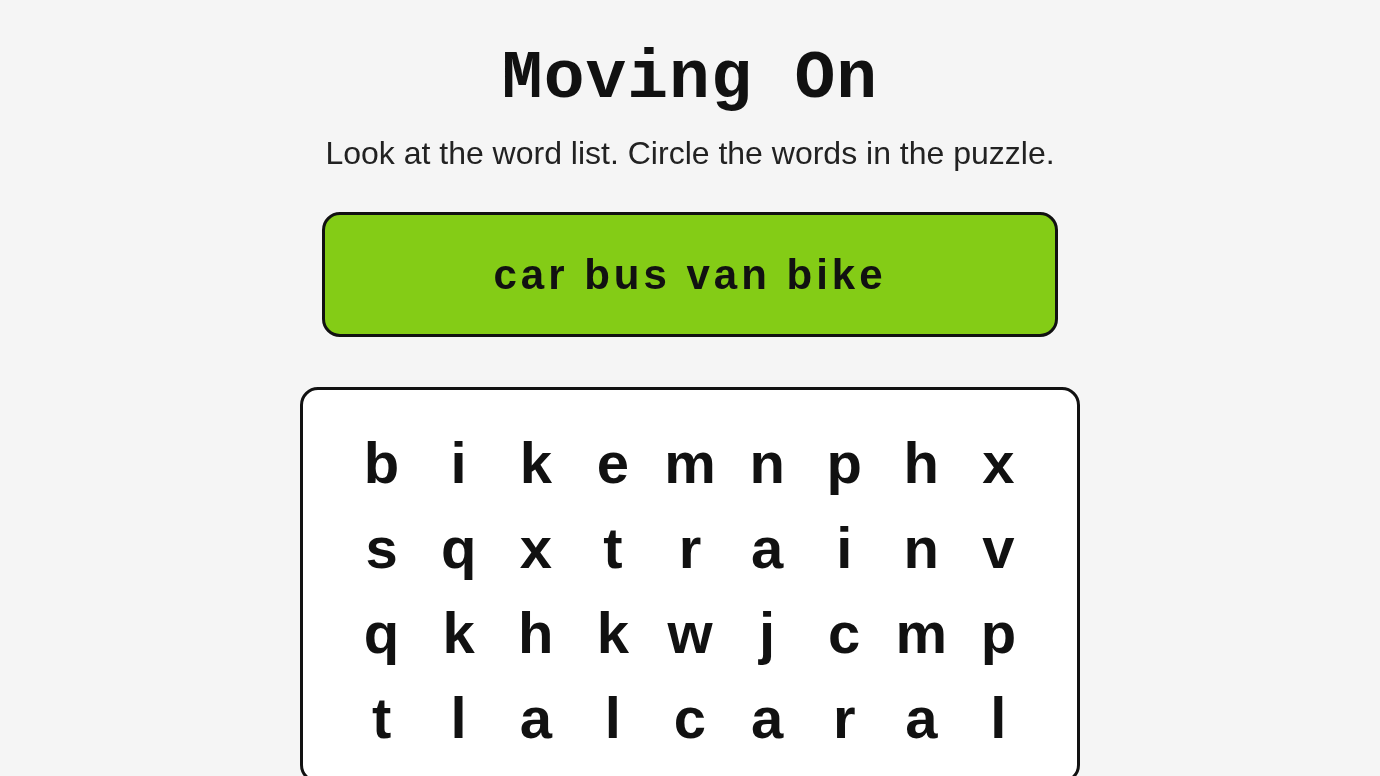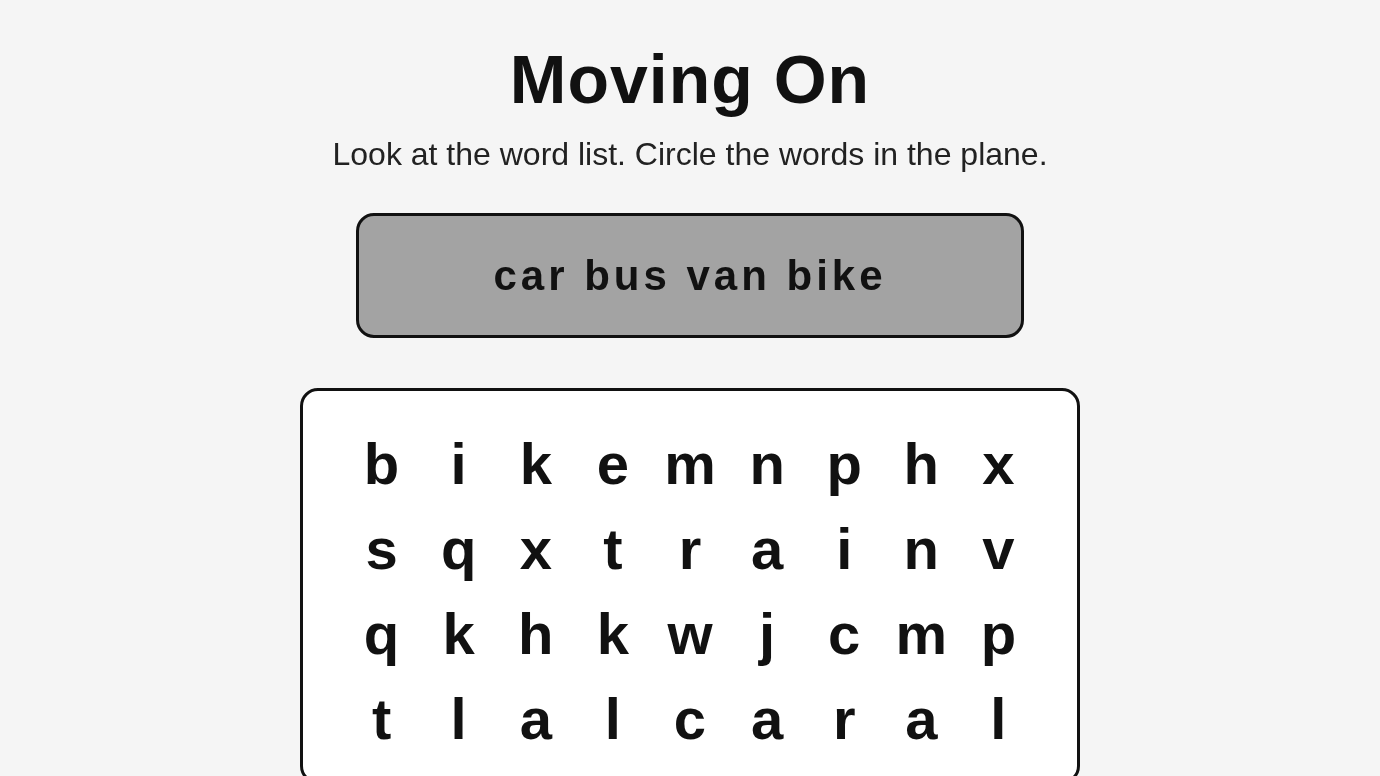--- a/index.html
+++ b/index.html
@@ -13,43 +13,43 @@
       font-family: 'Arial', sans-serif;
       width: 1380px;
       min-height: 776px;
       display: flex;
       flex-direction: column;
       align-items: center;
       padding: 40px 20px;
     }
 
     .page-title {
-      font-family: Liberation Sans, sans-serif;
+      font-family: Liberation Mono, monospace;
       font-size: 68px;
       font-weight: bold;
       color: #111;
       margin-bottom: 18px;
       letter-spacing: 1px;
     }
 
     .subtitle {
       font-size: 32px;
       color: #222;
       margin-bottom: 40px;
       font-weight: normal;
     }
 
     .word-list-box {
       border: 3px solid #111;
       border-radius: 18px;
-      width: 668px;
+      width: 736px;
       padding: 28px 40px;
       text-align: center;
       margin-bottom: 50px;
-      background: #a3a3a3;
+      background: #84cc16;
     }
 
     .word-list-text {
       font-size: 42px;
       font-weight: 900;
       color: #111;
       line-height: 1.5;
       font-family: Arial Black, Arial, sans-serif;
       letter-spacing: 4px;
     }
@@ -84,21 +84,21 @@
       font-weight: 900;
       color: #111;
       font-family: Arial Black, Arial, sans-serif;
     }
   </style>
 </head>
 <body>
 
 <h1 class="page-title">Moving On</h1>
 
-<p class="subtitle">Look at the word list. Circle the words in the plane.</p>
+<p class="subtitle">Look at the word list. Circle the words in the puzzle.</p>
 
 <div class="word-list-box">
   <div class="word-list-text">
     <div>car  bus  van  bike</div>
   </div>
 </div>
 
 <div class="puzzle-box">
   <div class="puzzle-grid" id="puzzle-grid">
   <div class="puzzle-row">

